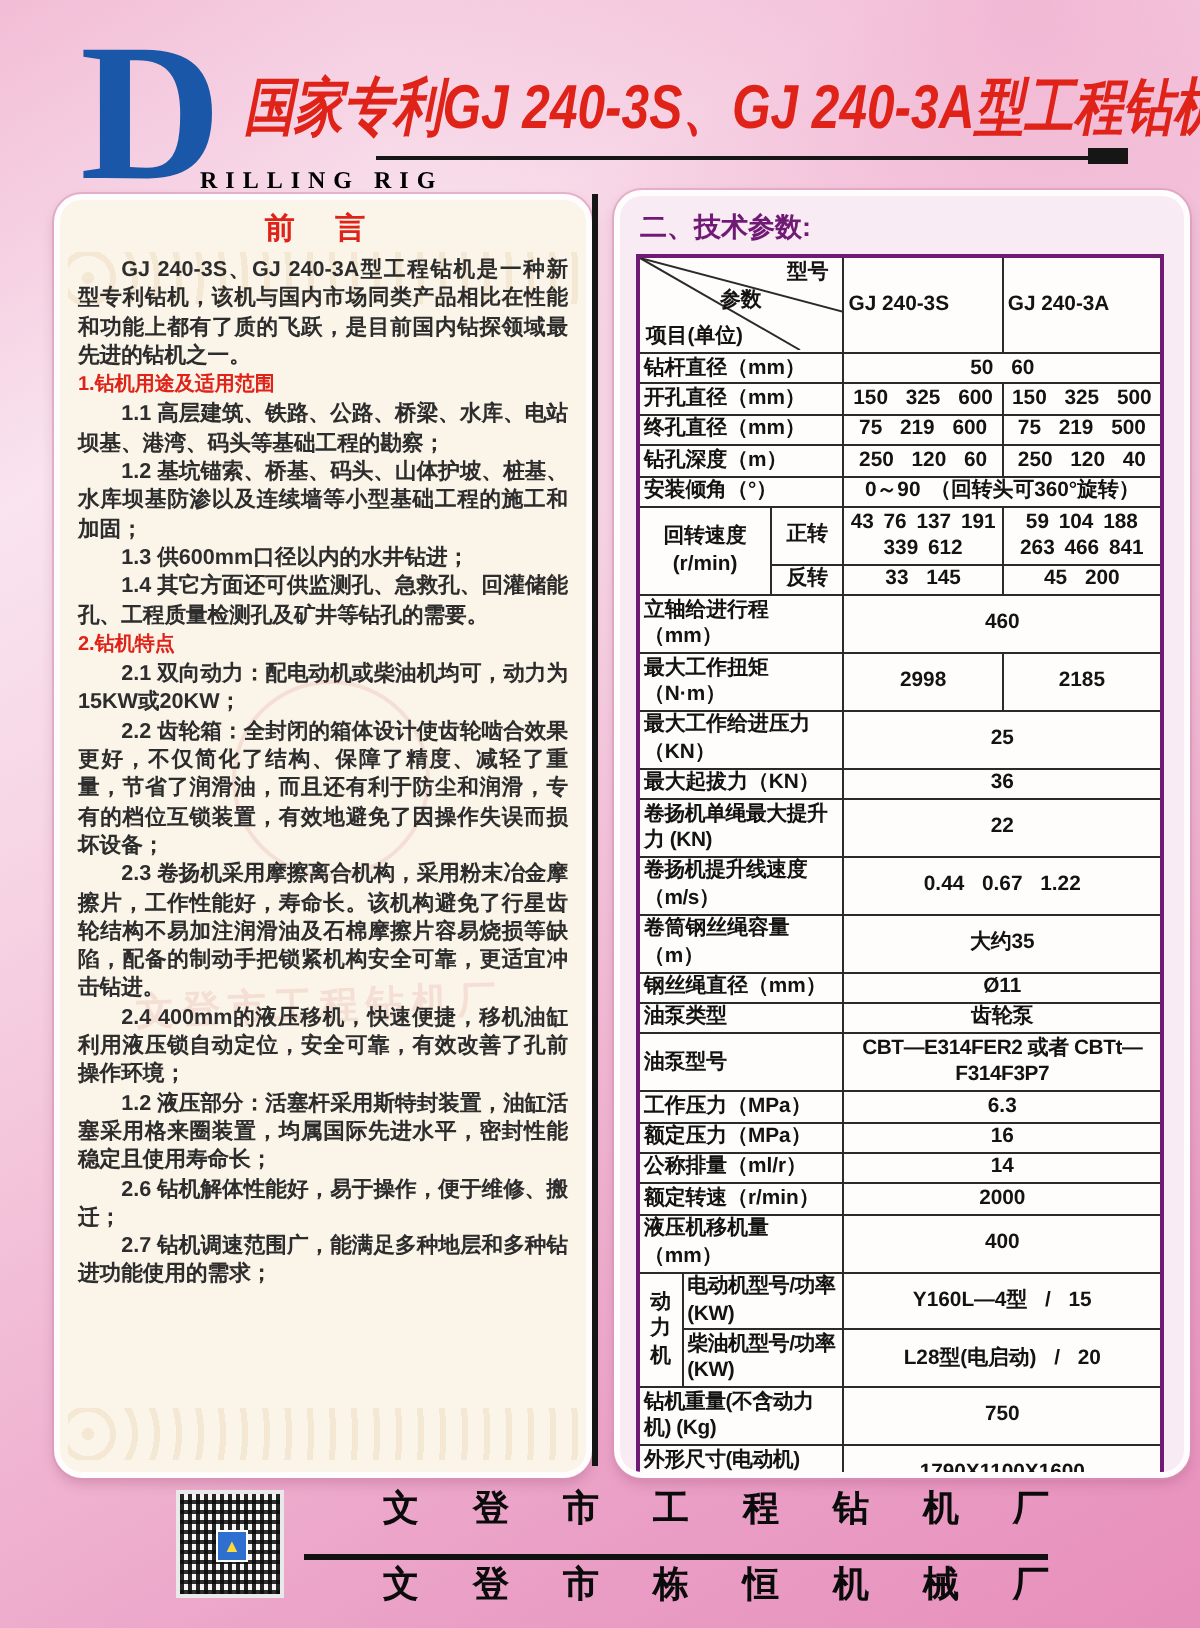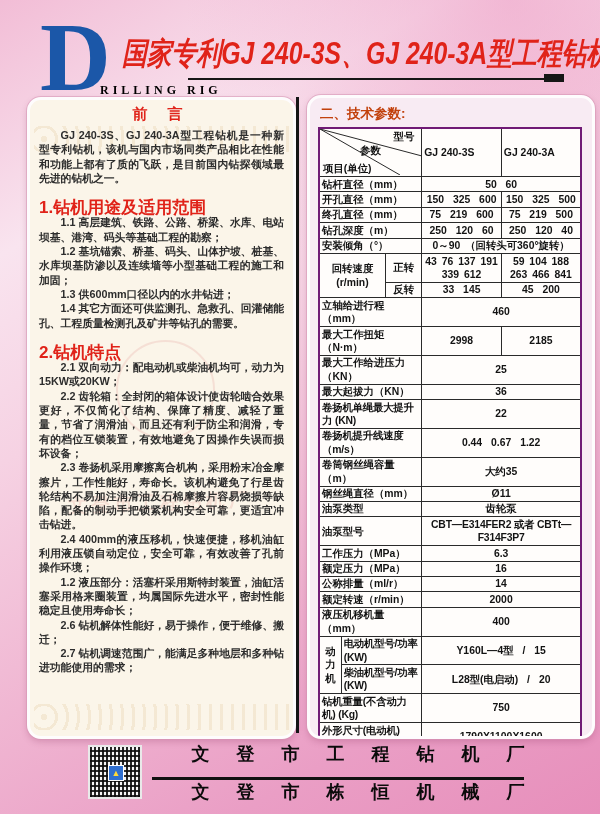--- a/index.html
+++ b/index.html
@@ -36,24 +36,24 @@
   .deco.top{top:26px;} .deco.bot{bottom:6px;}
   .stamp{position:absolute;left:86px;top:240px;width:95px;height:95px;border-radius:50%;
     border:2px solid rgba(215,90,90,.14);}
   .ghost{position:absolute;left:20px;top:390px;width:220px;text-align:center;
     color:rgba(210,80,80,.13);font-size:19px;font-weight:bold;letter-spacing:4px;transform:rotate(-2deg);}
 
   .fw-title{margin:5px 0 2px;text-align:center;color:#e02319;font-size:15px;font-weight:bold;letter-spacing:8px;}
   .fw-body{position:relative;padding:2px 9px 0 9px;color:#2d2d2d;font-size:10.8px;line-height:14.3px;
     text-align:justify;font-weight:bold;}
   .fw-body p{margin:0;text-indent:2em;}
-  .fw-body p.sec{color:#e02319;text-indent:0;font-size:17px;margin-top:16px;}
-
-  
-  .specs-title{margin:7px 0 4px 10px;color:#c2410c;font-size:13.5px;font-weight:bold;}
+  .fw-body p.sec{color:#e02319;text-indent:0;font-size:10px;margin-top:1px;}
+
+  
+  .specs-title{margin:7px 0 4px 10px;color:#701a75;font-size:13.5px;font-weight:bold;}
   table.specs{border-collapse:collapse;margin:0 0 0 8px;width:264px;background:#fffdfb;
     border:2px solid #701a75;table-layout:fixed;}
   table.specs td{border:1px solid #2a2a2a;padding:.5px 2px;font-size:10.4px;line-height:13.4px;
     color:#131313;font-weight:bold;vertical-align:middle;overflow:hidden;}
   td.label{text-align:left;padding-left:3px;}
   td.val{text-align:center;word-spacing:6px;}
   td.colhead{text-align:left;font-size:11.5px;}
   td.sub{text-align:center;word-spacing:0;}
   td.small{font-size:9.6px;word-spacing:2px;}
   td.tight{font-size:9.3px;word-spacing:0;letter-spacing:-0.2px;}

